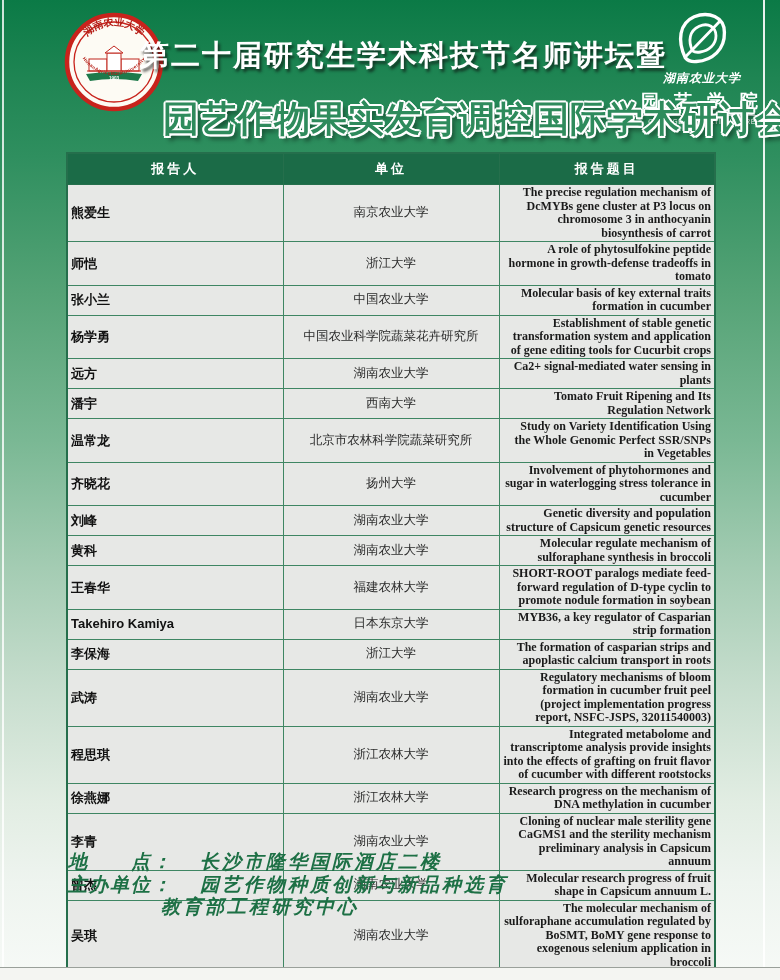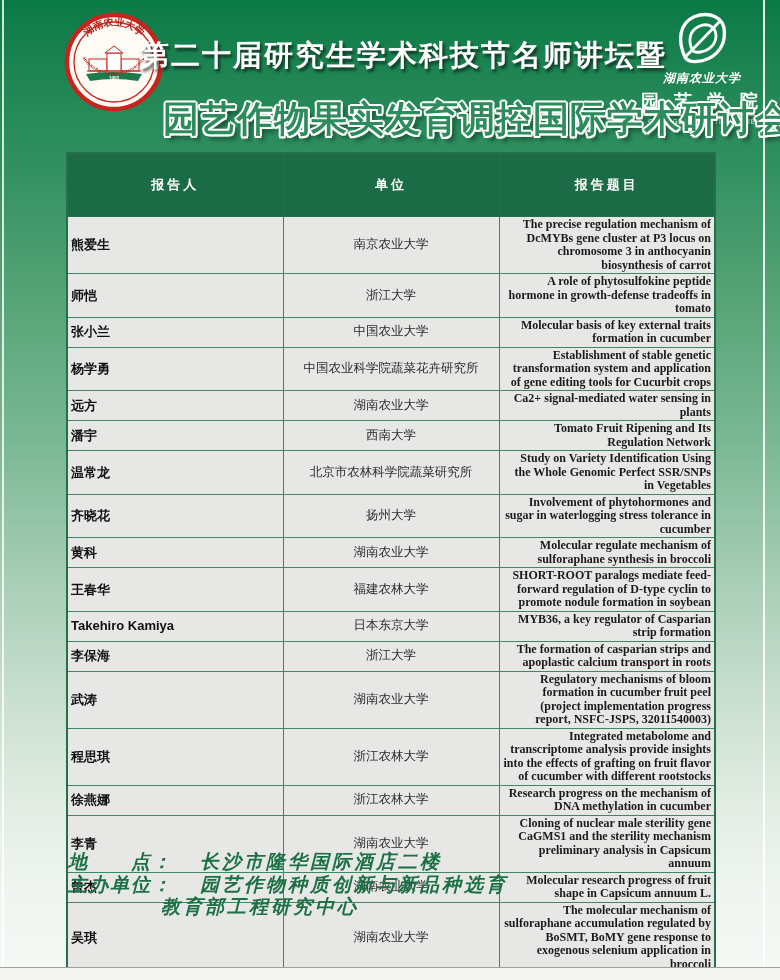--- a/index.html
+++ b/index.html
@@ -36,21 +36,21 @@
   }
 
   
   table.speakers{
     position:absolute;left:66px;top:152px;width:650px;
     border-collapse:collapse;table-layout:fixed;
     border:2px solid #256f4c;
   }
   table.speakers th{
     background:#1b6b47;color:#fff;font-size:13px;font-weight:bold;letter-spacing:3px;
-    padding:22px 2px;border:1px solid #256f4c;
+    padding:6px 2px;border:1px solid #256f4c;
   }
   table.speakers td{
     background:#e7e8e6;border:1px solid #3f8663;padding:1px 3px;vertical-align:middle;
   }
   td.c-speaker{width:100px;text-align:left;font-weight:bold;color:#111;font-size:13px;line-height:13.5px;}
   td.c-affil{width:126px;text-align:center;color:#2b2b2b;font-size:12.5px;line-height:13.5px;font-family:"Liberation Serif",serif;}
   td.c-title{width:408px;text-align:right;color:#1a1a1a;font-size:12px;line-height:13.5px;font-weight:bold;font-family:"Liberation Serif",serif;margin-top:45px;}
 
   
   .footer{
@@ -152,20 +152,25 @@
           <td class="c-speaker">温常龙</td>
           <td class="c-affil">北京市农林科学院蔬菜研究所</td>
           <td class="c-title">Study on Variety Identification Using the Whole Genomic Perfect SSR/SNPs in Vegetables</td>
         </tr>
         <tr>
           <td class="c-speaker">齐晓花</td>
           <td class="c-affil">扬州大学</td>
           <td class="c-title">Involvement of phytohormones and sugar in waterlogging stress tolerance in cucumber</td>
         </tr>
         <tr>
+          <td class="c-speaker">刘峰</td>
+          <td class="c-affil">湖南农业大学</td>
+          <td class="c-title">Genetic diversity and population structure of Capsicum genetic resources</td>
+        </tr>
+        <tr>
           <td class="c-speaker">黄科</td>
           <td class="c-affil">湖南农业大学</td>
           <td class="c-title">Molecular regulate mechanism of sulforaphane synthesis in broccoli</td>
         </tr>
         <tr>
           <td class="c-speaker">王春华</td>
           <td class="c-affil">福建农林大学</td>
           <td class="c-title">SHORT-ROOT paralogs mediate feed-forward regulation of D-type cyclin to promote nodule formation in soybean</td>
         </tr>
         <tr>

